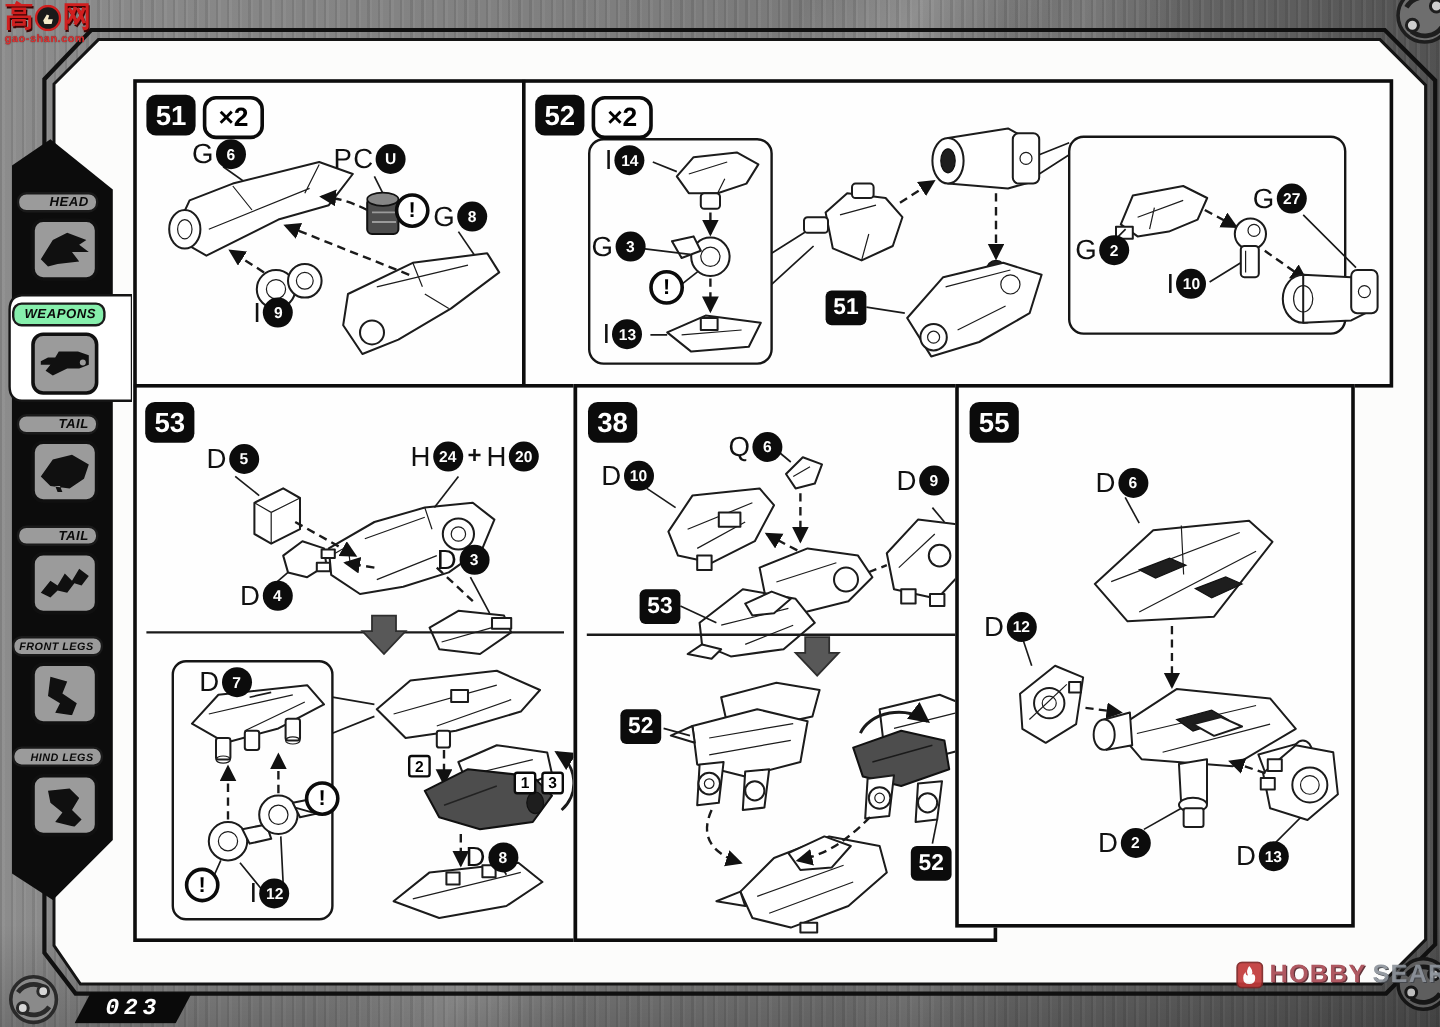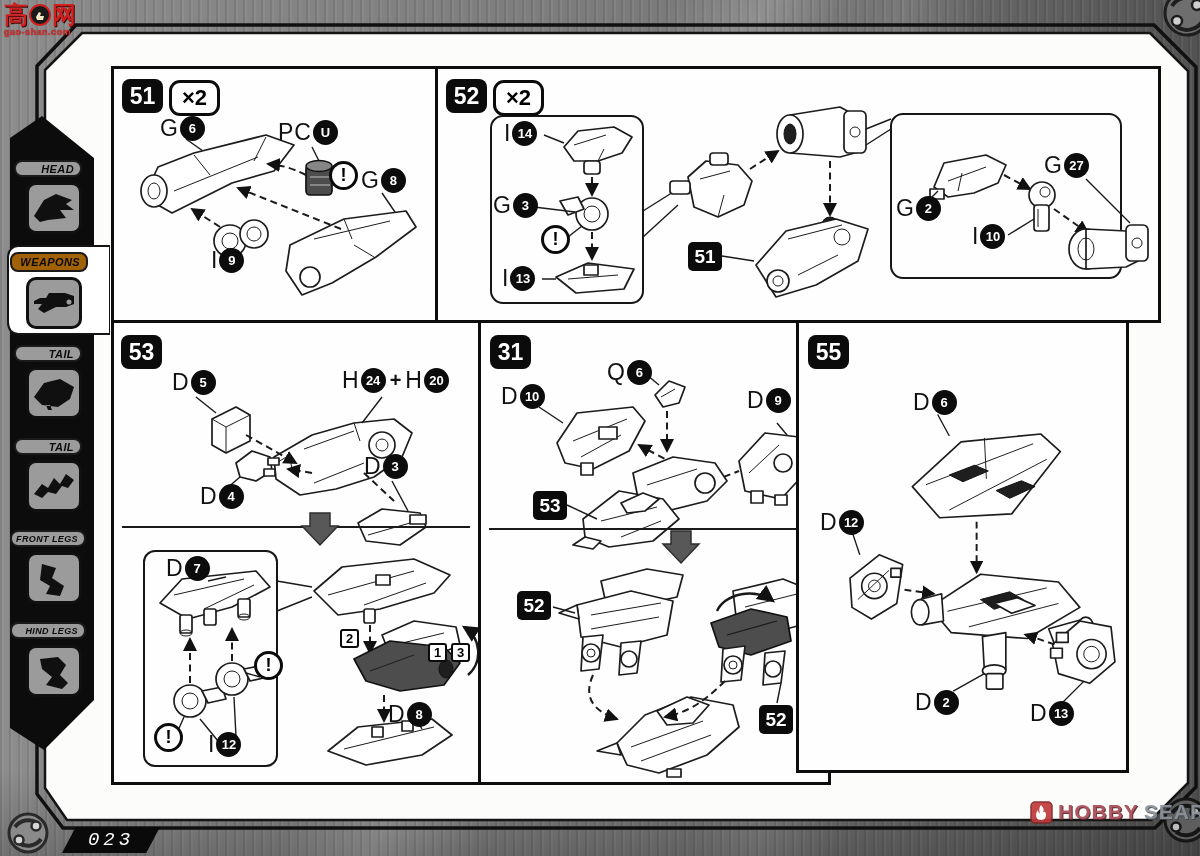--- a/index.html
+++ b/index.html
@@ -42,32 +42,32 @@
   .plb .l{font-size:23px;color:#111;letter-spacing:1px;}
   .plb .c{width:25px;height:25px;border-radius:50%;background:#0c0c0c;color:#fff;font-weight:bold;
     font-size:13px;display:flex;align-items:center;justify-content:center;margin-left:1px;}
   .plb .plus{font-size:20px;font-weight:bold;margin:0 4px;color:#111;}
   
   .side-svg{position:absolute;left:0;top:100px;z-index:3;}
   .pill{position:absolute;background:#9b9b9b;border:2px solid #1a1a1a;border-radius:8px;color:#0a0a0a;
     font-weight:bold;font-style:italic;font-size:11px;display:flex;align-items:center;justify-content:flex-end;
     padding:0 6px 0 4px;letter-spacing:.4px;z-index:4;box-sizing:border-box;}
   .pill.small{font-size:9px;}
-  .pill.active{background:#a16207;border-width:2.5px;text-align:right;}
+  .pill.active{background:#86efac;border-width:2.5px;text-align:right;}
   .ibox{position:absolute;width:56px;height:52px;background:#9b9b9b;border:3px solid #101010;border-radius:10px;
     box-sizing:border-box;display:flex;align-items:center;justify-content:center;z-index:4;}
   
   .wm-tl{position:absolute;left:4px;top:3px;z-index:6;line-height:1;}
   .wm-tl .row{display:flex;align-items:center;gap:1px;}
   .wm-tl .ch{font-size:24px;font-weight:bold;color:#d01f1f;text-shadow:1px 1px 0 #3a0505;}
   .wm-tl .site{font-size:9px;font-weight:bold;color:#d33;margin-top:1px;letter-spacing:.5px;
     text-shadow:0 0 1px #500;}
   .pagenum{position:absolute;left:62px;top:827px;width:98px;height:26px;background:#0a0a0a;
     clip-path:polygon(14% 0,100% 0,86% 100%,0 100%);color:#fff;display:flex;align-items:center;justify-content:center;
-    font-family:"Liberation Mono",monospace;font-weight:normal;font-style:italic;font-size:19px;letter-spacing:4px;z-index:6;}
+    font-family:"Liberation Mono",monospace;font-weight:bold;font-style:italic;font-size:19px;letter-spacing:4px;z-index:6;}
   .hobby{position:absolute;left:1030px;top:800px;display:flex;align-items:center;gap:5px;z-index:6;opacity:.92;}
   .hobby .hb{font-size:21px;font-weight:bold;letter-spacing:1px;color:#a94b55;text-shadow:1px 1px 0 #55242b;}
   .hobby .sr{font-size:21px;font-weight:bold;letter-spacing:1px;color:#8d939b;text-shadow:1px 1px 0 #43464b;}
   .gear{position:absolute;z-index:5;}
 </style>
 </head>
 <body>
 
 <div class="stage">
 
@@ -399,21 +399,21 @@
       <path d="M246,312 L296,298" stroke="#1a1a1a" stroke-width="1.2" fill="none"></path>
       <polygon class="ln" points="242,326 264,323 260,357 240,359"></polygon>
       <polygon class="ln" points="284,330 304,328 300,360 282,362"></polygon>
       <circle class="ln" cx="252" cy="342" r="9"></circle>
         <circle class="det" cx="252" cy="342" r="4"></circle>
       <circle class="ln" cx="292" cy="346" r="8"></circle>
       <path class="lead" style="stroke-width:2.5" marker-end="url(#m54)" d="M236,288 a34,26 0 0 1 56,-10"></path>
       <path class="lead" d="M296,380 L300,360"></path>
       <path class="dash" marker-end="url(#m54)" d="M244,358 C218,384 202,390 184,394"></path>
     </svg>
-    <div class="sbadge" style="left:9px;top:12px">31</div>
+    <div class="sbadge" style="left:9px;top:12px">38</div>
     <div class="plb" style="left:126px;top:36px">
       <span class="l">Q</span>
       <span class="c">6</span>
       </div>
     <div class="plb" style="left:20px;top:60px">
       <span class="l">D</span>
       <span class="c">10</span>
       </div>
     <div class="plb" style="left:266px;top:64px">
       <span class="l">D</span>

